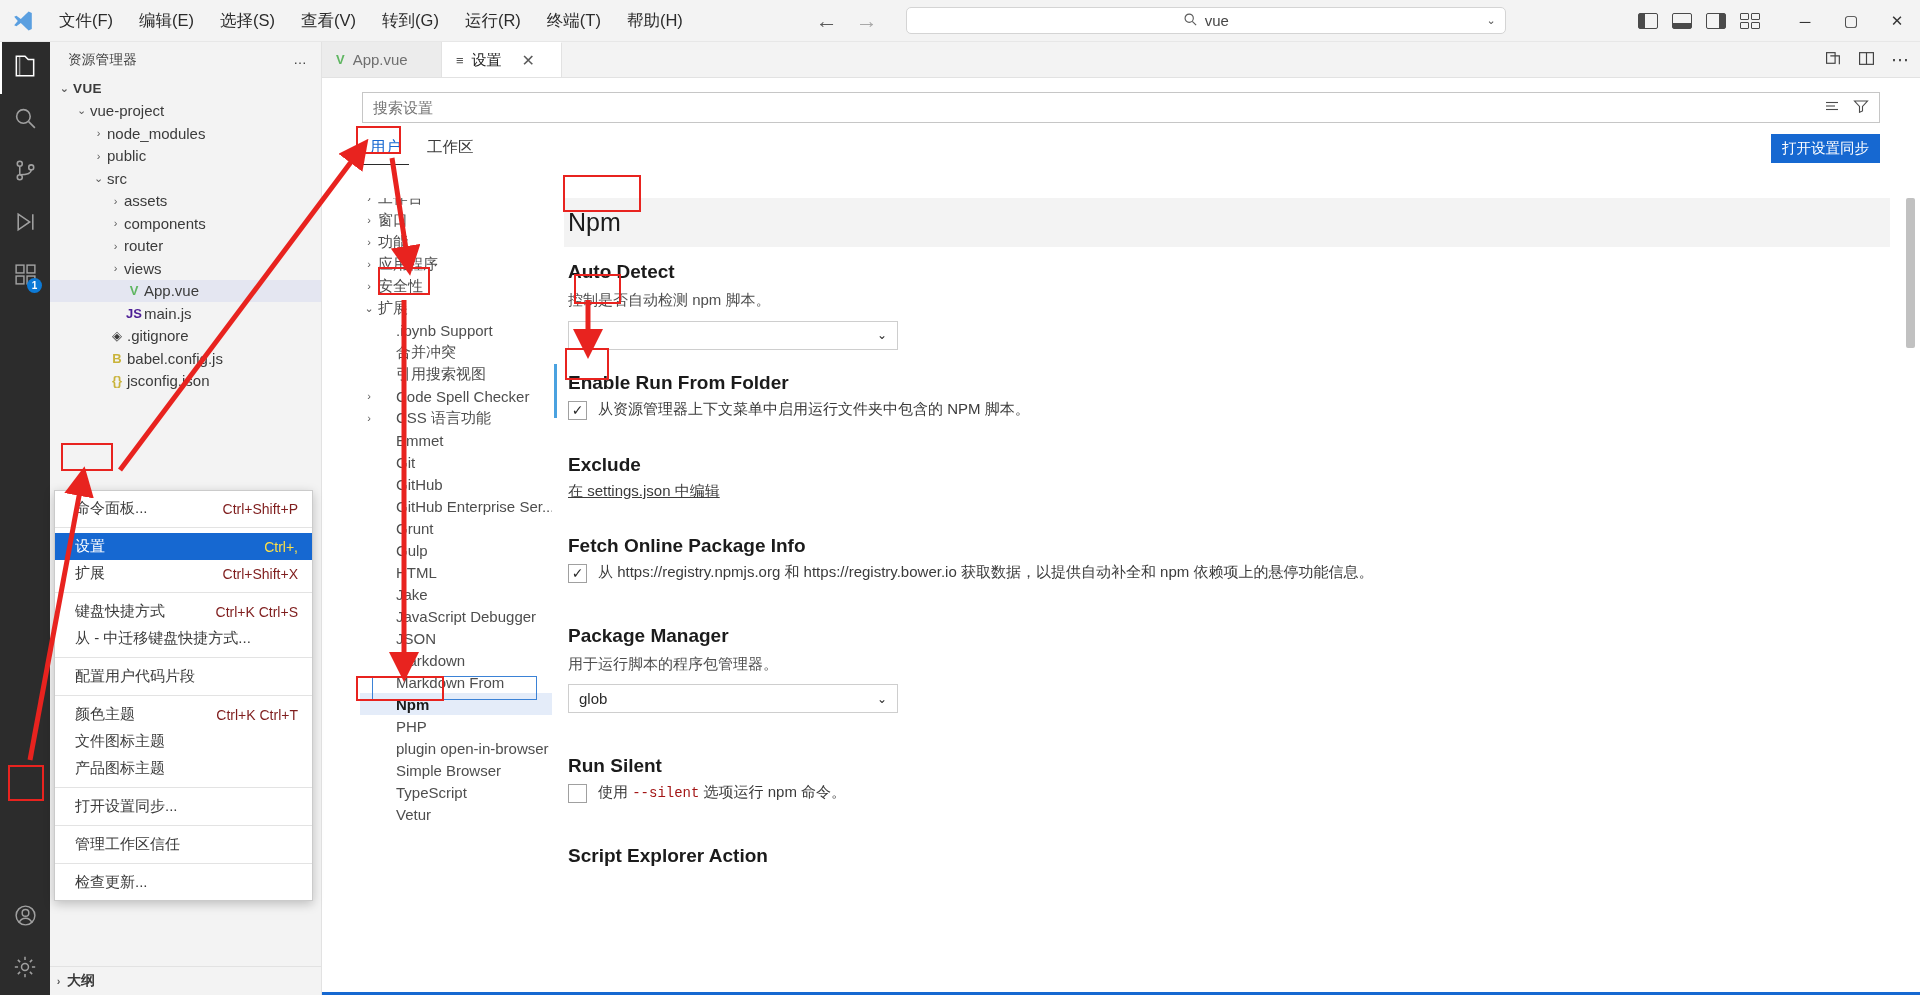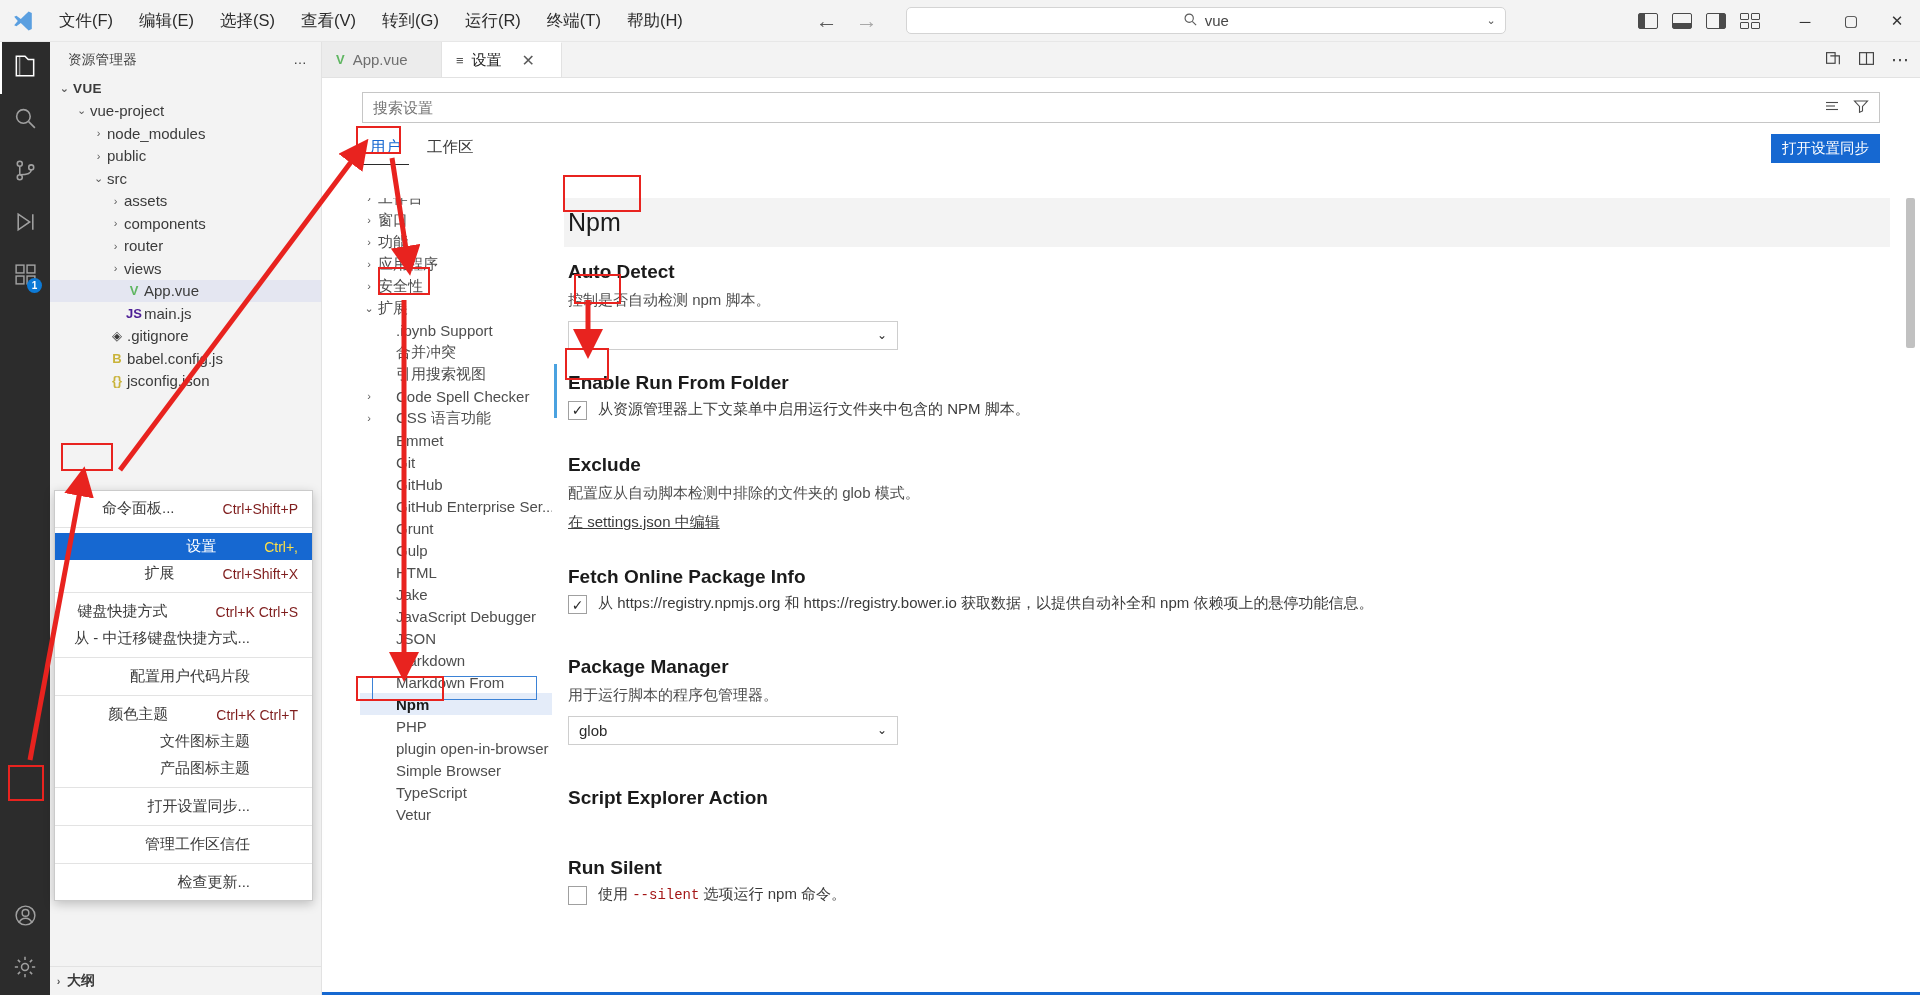--- a/index.html
+++ b/index.html
@@ -72,22 +72,22 @@
   .outline-row { position:absolute; left:0; right:0; bottom:0; height:29px;
     display:flex; align-items:center; font-size:14px; font-weight:700; color:#3b3b3b;
     background:#f3f3f3; border-top:1px solid #e2e2e2; }
 
   
   .ctxmenu {
     position:absolute; left:54px; top:490px; width:259px;
     background:#fff; border:1px solid #cbcbcb; box-shadow:0 3px 10px rgba(0,0,0,.22);
     padding:4px 0; z-index:40;
   }
-  .ctx-item { height:27px; display:flex; align-items:center; justify-content:flex-end;
-              padding:0 14px 0 20px; font-size:15px; color:#3b3b3b; white-space:nowrap;gap:48px; }
+  .ctx-item { height:27px; display:flex; align-items:center; justify-content:space-between;
+              padding:0 14px 0 20px; font-size:15px; color:#3b3b3b; white-space:nowrap; }
   .ctx-item.hl { background:#1668d1; color:#fff; }
   .ctx-key { font-size:14px; color:#7f1d1d; }
   .ctx-item.hl .ctx-key { color:#fde047; }
   .ctx-sep { height:1px; background:#e3e3e3; margin:5px 0; }
 
   
   .editor { position:absolute; left:322px; top:42px; right:0; bottom:0; background:#fff; }
   .tabsbar { height:36px; background:#f3f3f3; display:flex; align-items:stretch; border-bottom:1px solid #e2e2e2; position:relative; }
   .tab { display:flex; align-items:center; gap:8px; padding:0 14px; font-size:15px; color:#6f6f6f;
          background:#ececec; border-right:1px solid #e2e2e2; min-width:120px; }
@@ -583,47 +583,46 @@
               <div class="setting" style="position: relative; padding-top: 22px;">
                 <div class="modified-bar" style="left: -10px; top: 14px; height: 54px;"></div>
                 <div class="s-title">Enable Run From Folder</div>
                 <div class="s-check">
                   <span class="cbox">✓</span>
                   <span>从资源管理器上下文菜单中启用运行文件夹中包含的 NPM 脚本。</span>
                 </div>
               </div>
               <div class="setting" style="position: relative; padding-top: 34px;">
                 <div class="s-title">Exclude</div>
-                <div class="s-desc">配置应从自动脚本检测中排除的文件夹的 glob 模式。</div>
                 <div class="s-link" style="margin-top: 6px;">在 settings.json 中编辑</div>
               </div>
               <div class="setting" style="position: relative; padding-top: 34px;">
                 <div class="s-title">Fetch Online Package Info</div>
                 <div class="s-check">
                   <span class="cbox">✓</span>
                   <span>从 https://registry.npmjs.org 和 https://registry.bower.io 获取数据，以提供自动补全和 npm 依赖项上的悬停功能信息。</span>
                 </div>
               </div>
               <div class="setting" style="position: relative; padding-top: 42px;">
                 <div class="s-title">Package Manager</div>
                 <div class="s-desc">用于运行脚本的程序包管理器。</div>
                 <div class="s-select">
                   <span>glob</span>
                   <span style="font-size: 12px;">⌄</span>
                 </div>
               </div>
               <div class="setting" style="position: relative; padding-top: 42px;">
-                <div class="s-title">Script Explorer Action</div>
-              </div>
-              <div class="setting" style="position: relative; padding-top: 42px;">
                 <div class="s-title">Run Silent</div>
                 <div class="s-check">
                   <span class="cbox"></span>
                   <span>使用 <code class="mono">--silent</code> 选项运行 npm 命令。</span>
                 </div>
+              </div>
+              <div class="setting" style="position: relative; padding-top: 42px;">
+                <div class="s-title">Script Explorer Action</div>
               </div>
             </div>
           <div class="scrollbar-v" style="top:0;bottom:0;right:4px;">
             <div class="scroll-thumb" style="top:0;height:150px;"></div>
           </div>
         </div>
       </div>
     </div>
   </div>
   <div class="bottom-strip"></div>

